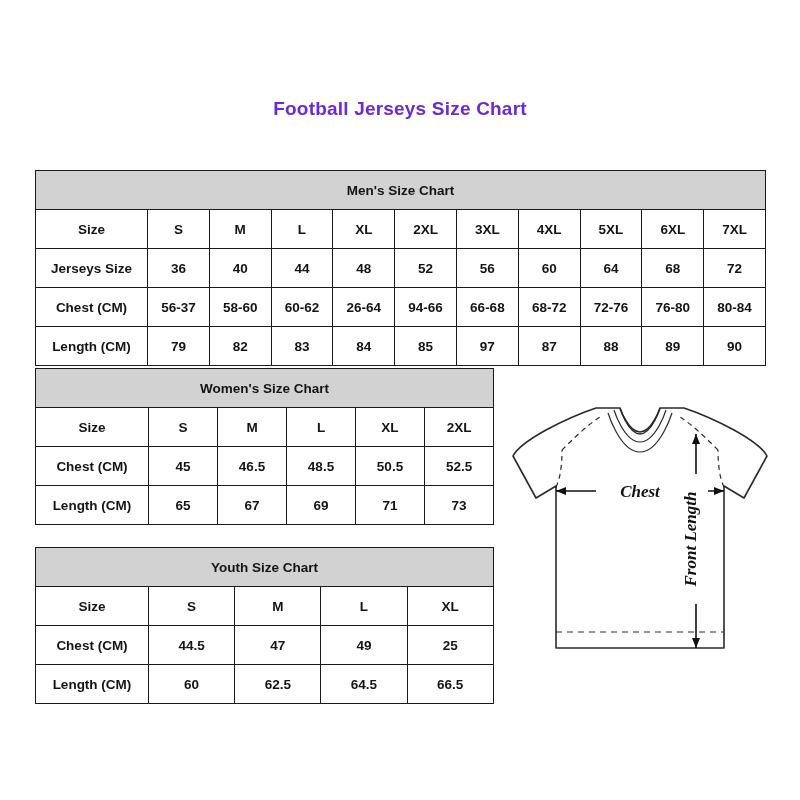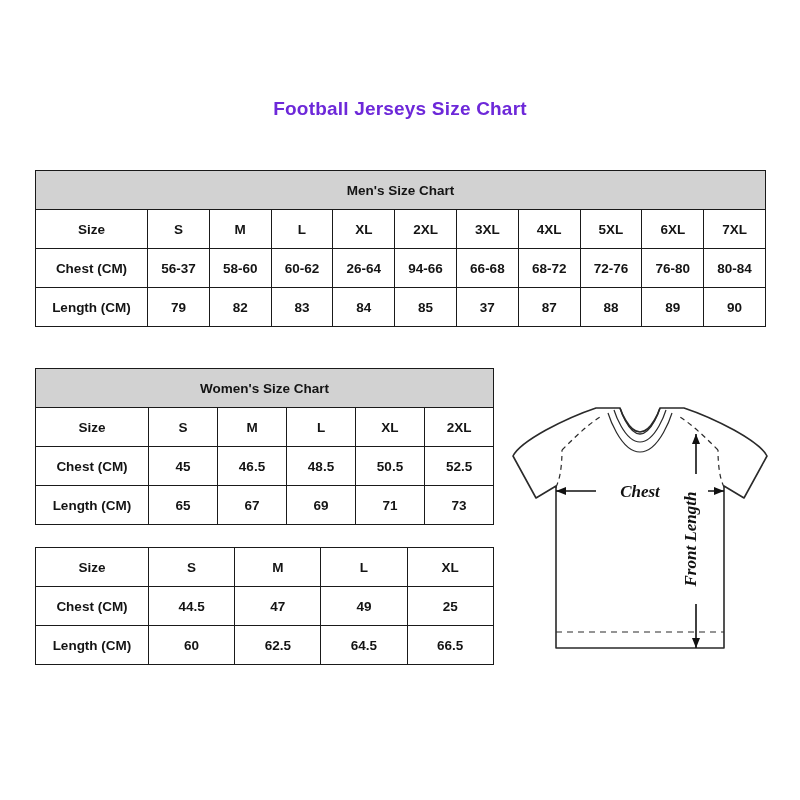--- a/index.html
+++ b/index.html
@@ -142,40 +142,53 @@
       <td class="col-head">L</td>
       <td class="col-head">XL</td>
       <td class="col-head">2XL</td>
       <td class="col-head">3XL</td>
       <td class="col-head">4XL</td>
       <td class="col-head">5XL</td>
       <td class="col-head">6XL</td>
       <td class="col-head">7XL</td>
     </tr>
     <tr>
+      <td class="row-label">Jerseys Size</td>
+      <td class="cell-val">36</td>
+      <td class="cell-val">40</td>
+      <td class="cell-val">44</td>
+      <td class="cell-val">48</td>
+      <td class="cell-val">52</td>
+      <td class="cell-val">56</td>
+      <td class="cell-val">60</td>
+      <td class="cell-val">64</td>
+      <td class="cell-val">68</td>
+      <td class="cell-val">72</td>
+    </tr>
+    <tr>
       <td class="row-label">Chest (CM)</td>
       <td class="cell-val">56-37</td>
       <td class="cell-val">58-60</td>
       <td class="cell-val">60-62</td>
       <td class="cell-val">26-64</td>
       <td class="cell-val">94-66</td>
       <td class="cell-val">66-68</td>
       <td class="cell-val">68-72</td>
       <td class="cell-val">72-76</td>
       <td class="cell-val">76-80</td>
       <td class="cell-val">80-84</td>
     </tr>
     <tr>
       <td class="row-label">Length (CM)</td>
       <td class="cell-val">79</td>
       <td class="cell-val">82</td>
       <td class="cell-val">83</td>
       <td class="cell-val">84</td>
       <td class="cell-val">85</td>
-      <td class="cell-val">37</td>
+      <td class="cell-val">97</td>
       <td class="cell-val">87</td>
       <td class="cell-val">88</td>
       <td class="cell-val">89</td>
       <td class="cell-val">90</td>
     </tr>
   </tbody>
 </table>
 
 <table class="size-table" id="womens-table">
   <colgroup>
@@ -219,20 +232,23 @@
 
 <table class="size-table" id="youth-table">
   <colgroup>
     <col class="lbl">
       <col class="dat">
       <col class="dat">
       <col class="dat">
       <col class="dat">
   </colgroup>
   <tbody>
+    <tr>
+      <td class="tbl-header" colspan="5">Youth Size Chart</td>
+    </tr>
     <tr>
       <td class="row-label">Size</td>
       <td class="col-head">S</td>
       <td class="col-head">M</td>
       <td class="col-head">L</td>
       <td class="col-head">XL</td>
     </tr>
     <tr>
       <td class="row-label">Chest (CM)</td>
       <td class="cell-val">44.5</td>

